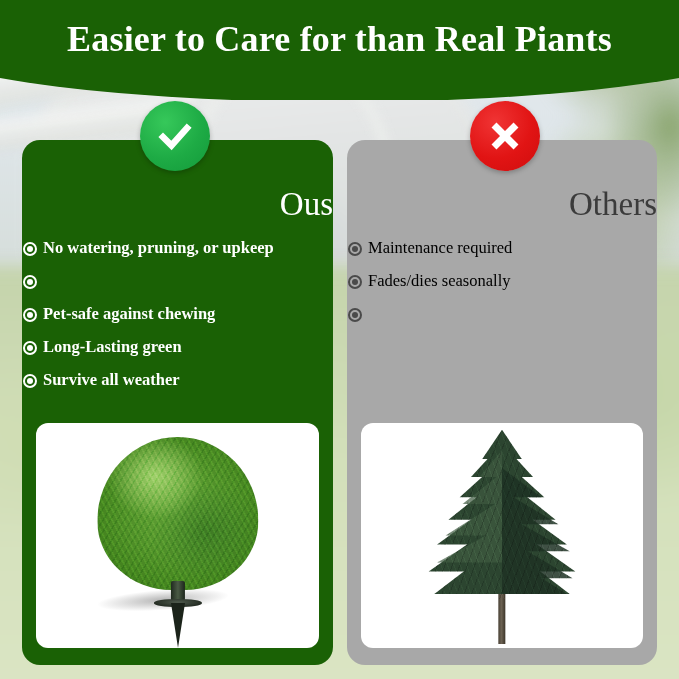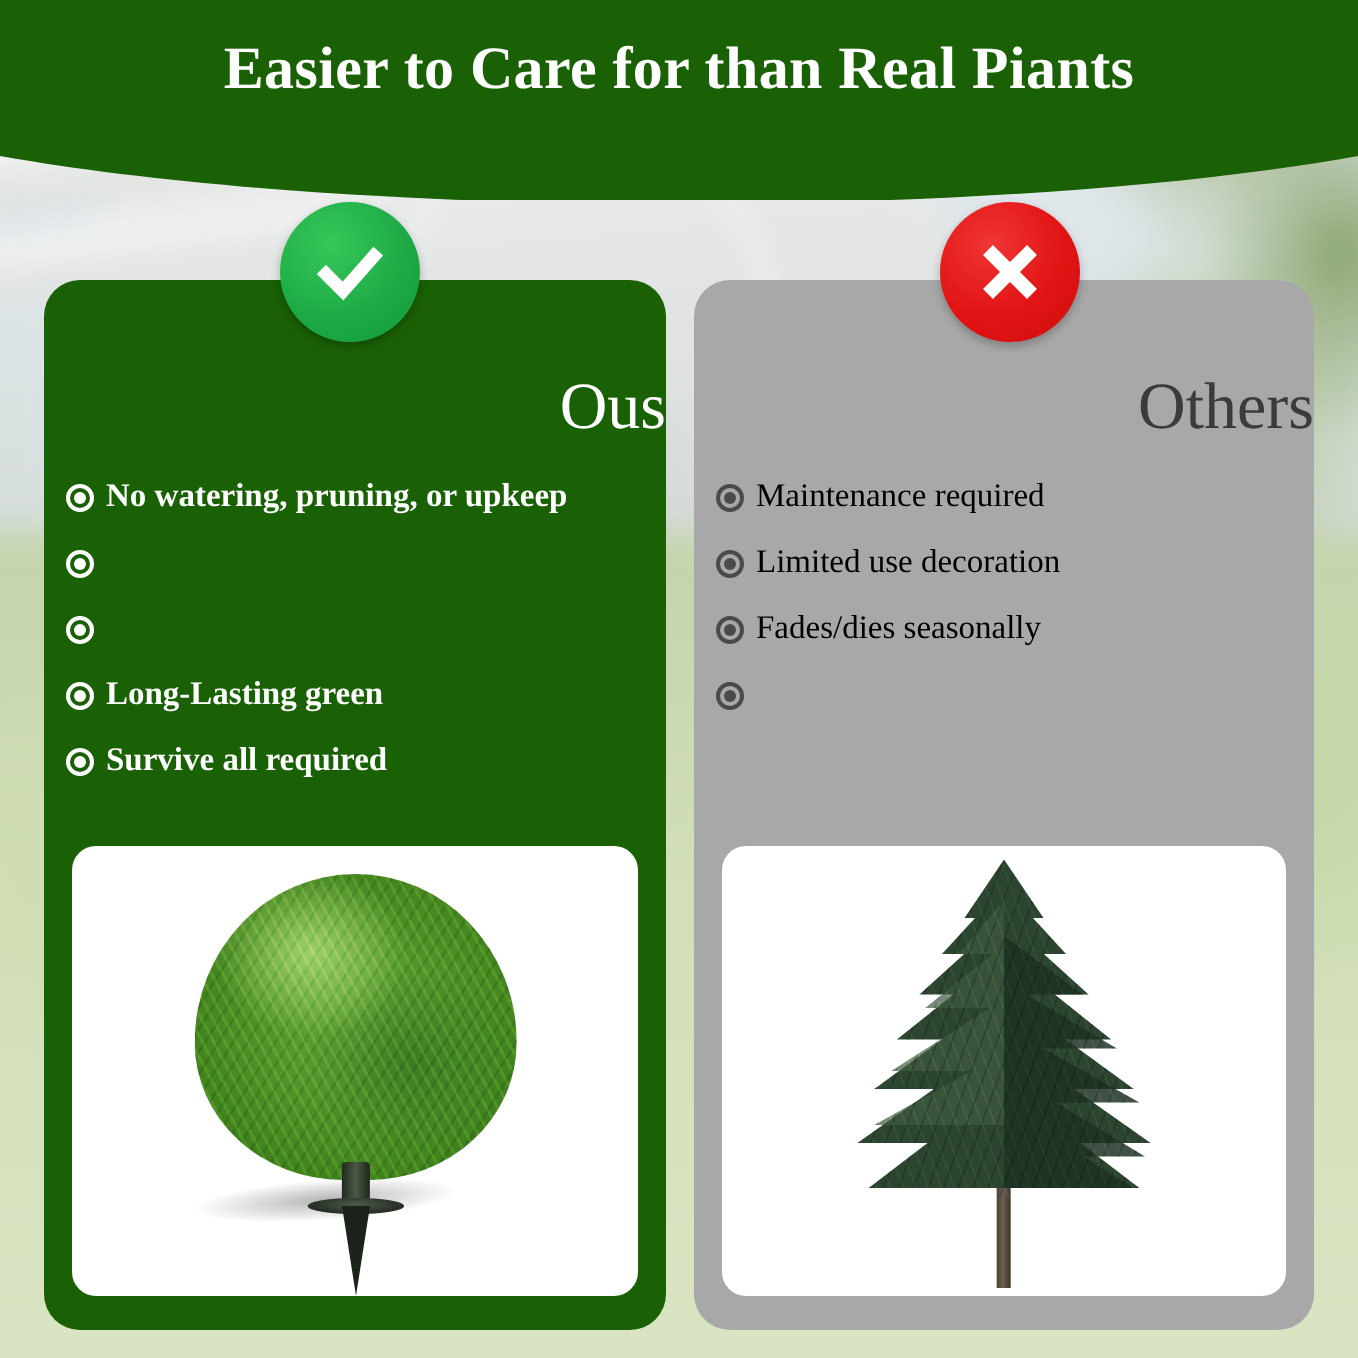--- a/index.html
+++ b/index.html
@@ -94,21 +94,21 @@
     -webkit-clip-path: path("M0,0 L679,0 L679,78 C500,110 180,110 0,78 Z");
     clip-path: path("M0,0 L679,0 L679,78 C500,110 180,110 0,78 Z");
     z-index: 6;
   }
   .header-title {
     position: absolute;
     left: 0; right: 0;
     top: 18px;
     text-align: center;
     color: #ffffff;
-    font-size: 30px;
+    font-size: 36px;
     font-weight: bold;
     letter-spacing: .2px;
     white-space: nowrap;
   }
 
   
   .card {
     position: absolute;
     top: 140px;
     height: 525px;
@@ -143,21 +143,21 @@
     left: 0; right: 0;
     top: 92px;
     margin: 0;
     padding: 0;
     list-style: none;
   }
   .feature-item {
     display: flex;
     align-items: center;
     height: 33px;
-    padding-left: 11px;
+    padding-left: 1px;
     padding-right: 4px;
   }
   .bullet {
     flex: 0 0 auto;
     width: 14px;
     height: 14px;
     border-radius: 50%;
     box-sizing: border-box;
     margin-right: 6px;
     display: flex;
@@ -332,32 +332,33 @@
       </li>
       <li class="feature-item">
         <span class="bullet">
             <i></i>
           </span>
       </li>
       <li class="feature-item">
         <span class="bullet">
             <i></i>
           </span>
+        <span class="feature-text">Pet-safe against chewing</span>
       </li>
       <li class="feature-item">
         <span class="bullet">
             <i></i>
           </span>
         <span class="feature-text">Long-Lasting green</span>
       </li>
       <li class="feature-item">
         <span class="bullet">
             <i></i>
           </span>
-        <span class="feature-text">Survive all required</span>
+        <span class="feature-text">Survive all weather</span>
       </li>
     </ul>
 
     <div class="photo-tile">
       <div class="shrub-wrap">
         <div class="shrub-shadow"></div>
         <div class="shrub-body">
           <div class="shrub-tex"></div>
         </div>
         <div class="shrub-stake"></div>
@@ -369,26 +370,20 @@
 
   <div class="card card-others">
     <div class="card-title">Others</div>
 
     <ul class="feature-list">
       <li class="feature-item">
         <span class="bullet">
             <i></i>
           </span>
         <span class="feature-text">Maintenance required</span>
-      </li>
-      <li class="feature-item">
-        <span class="bullet">
-            <i></i>
-          </span>
-        <span class="feature-text">Limited use decoration</span>
       </li>
       <li class="feature-item">
         <span class="bullet">
             <i></i>
           </span>
         <span class="feature-text">Fades/dies seasonally</span>
       </li>
       <li class="feature-item">
         <span class="bullet">
             <i></i>

